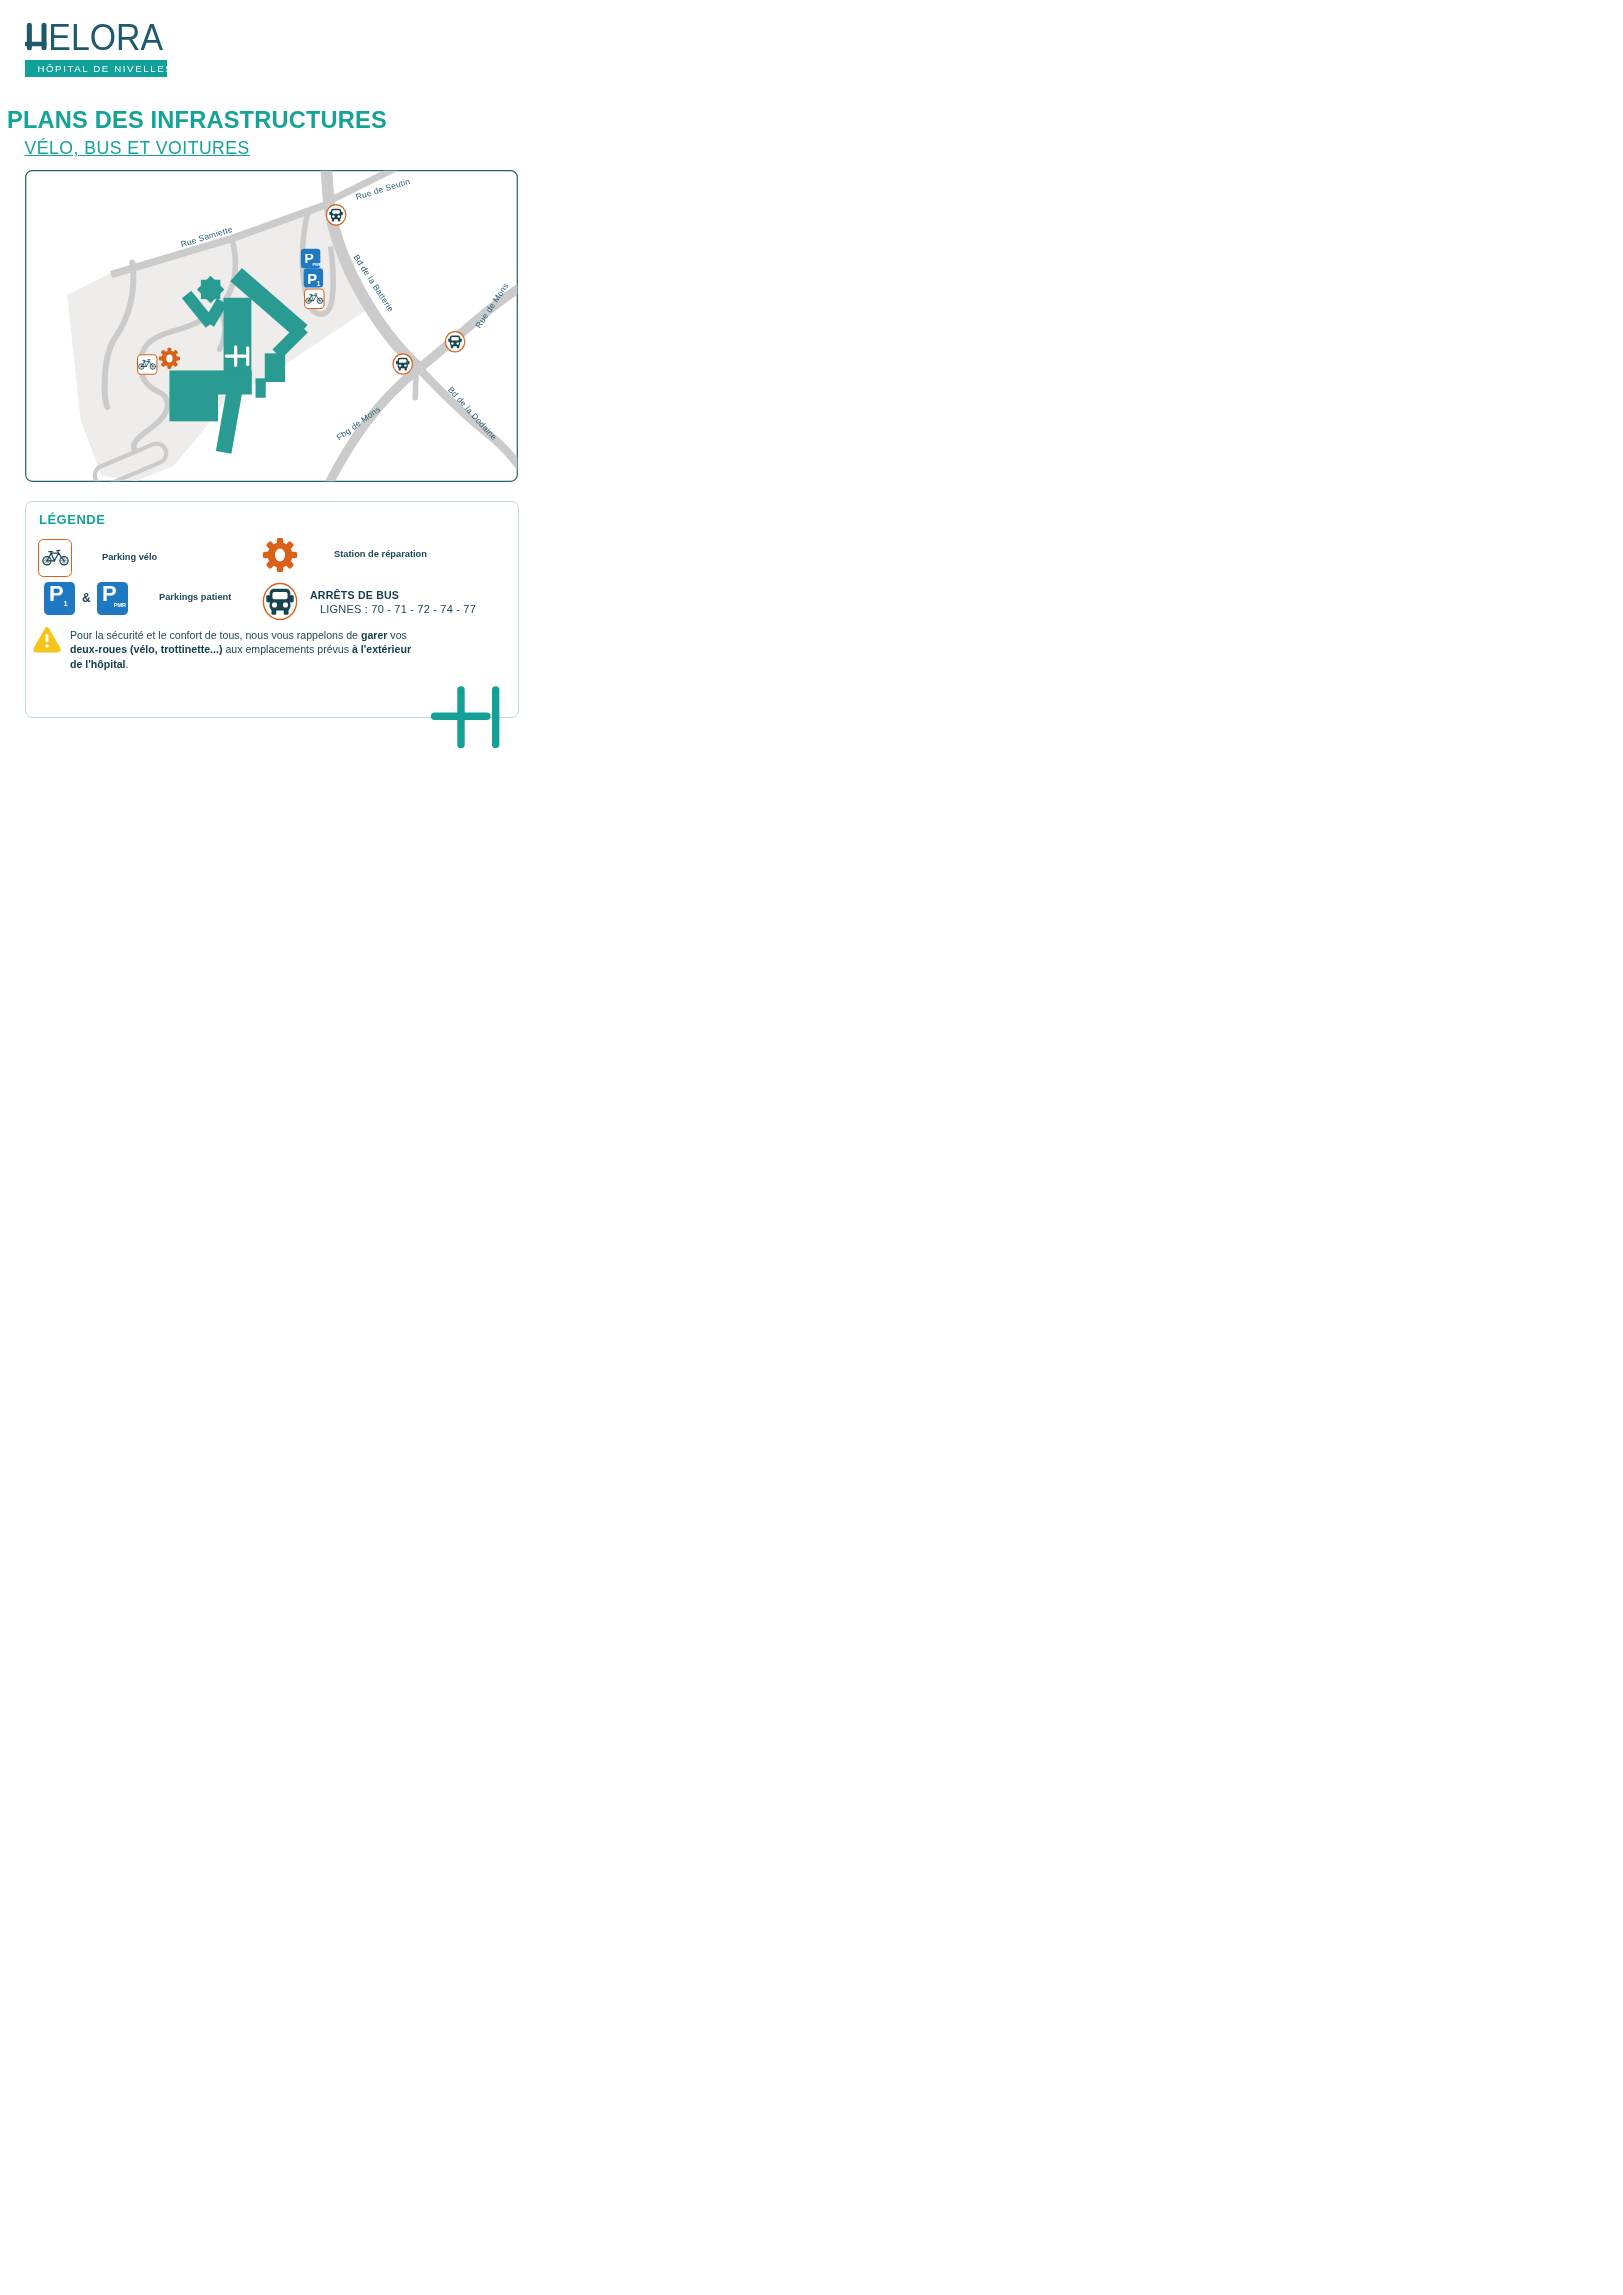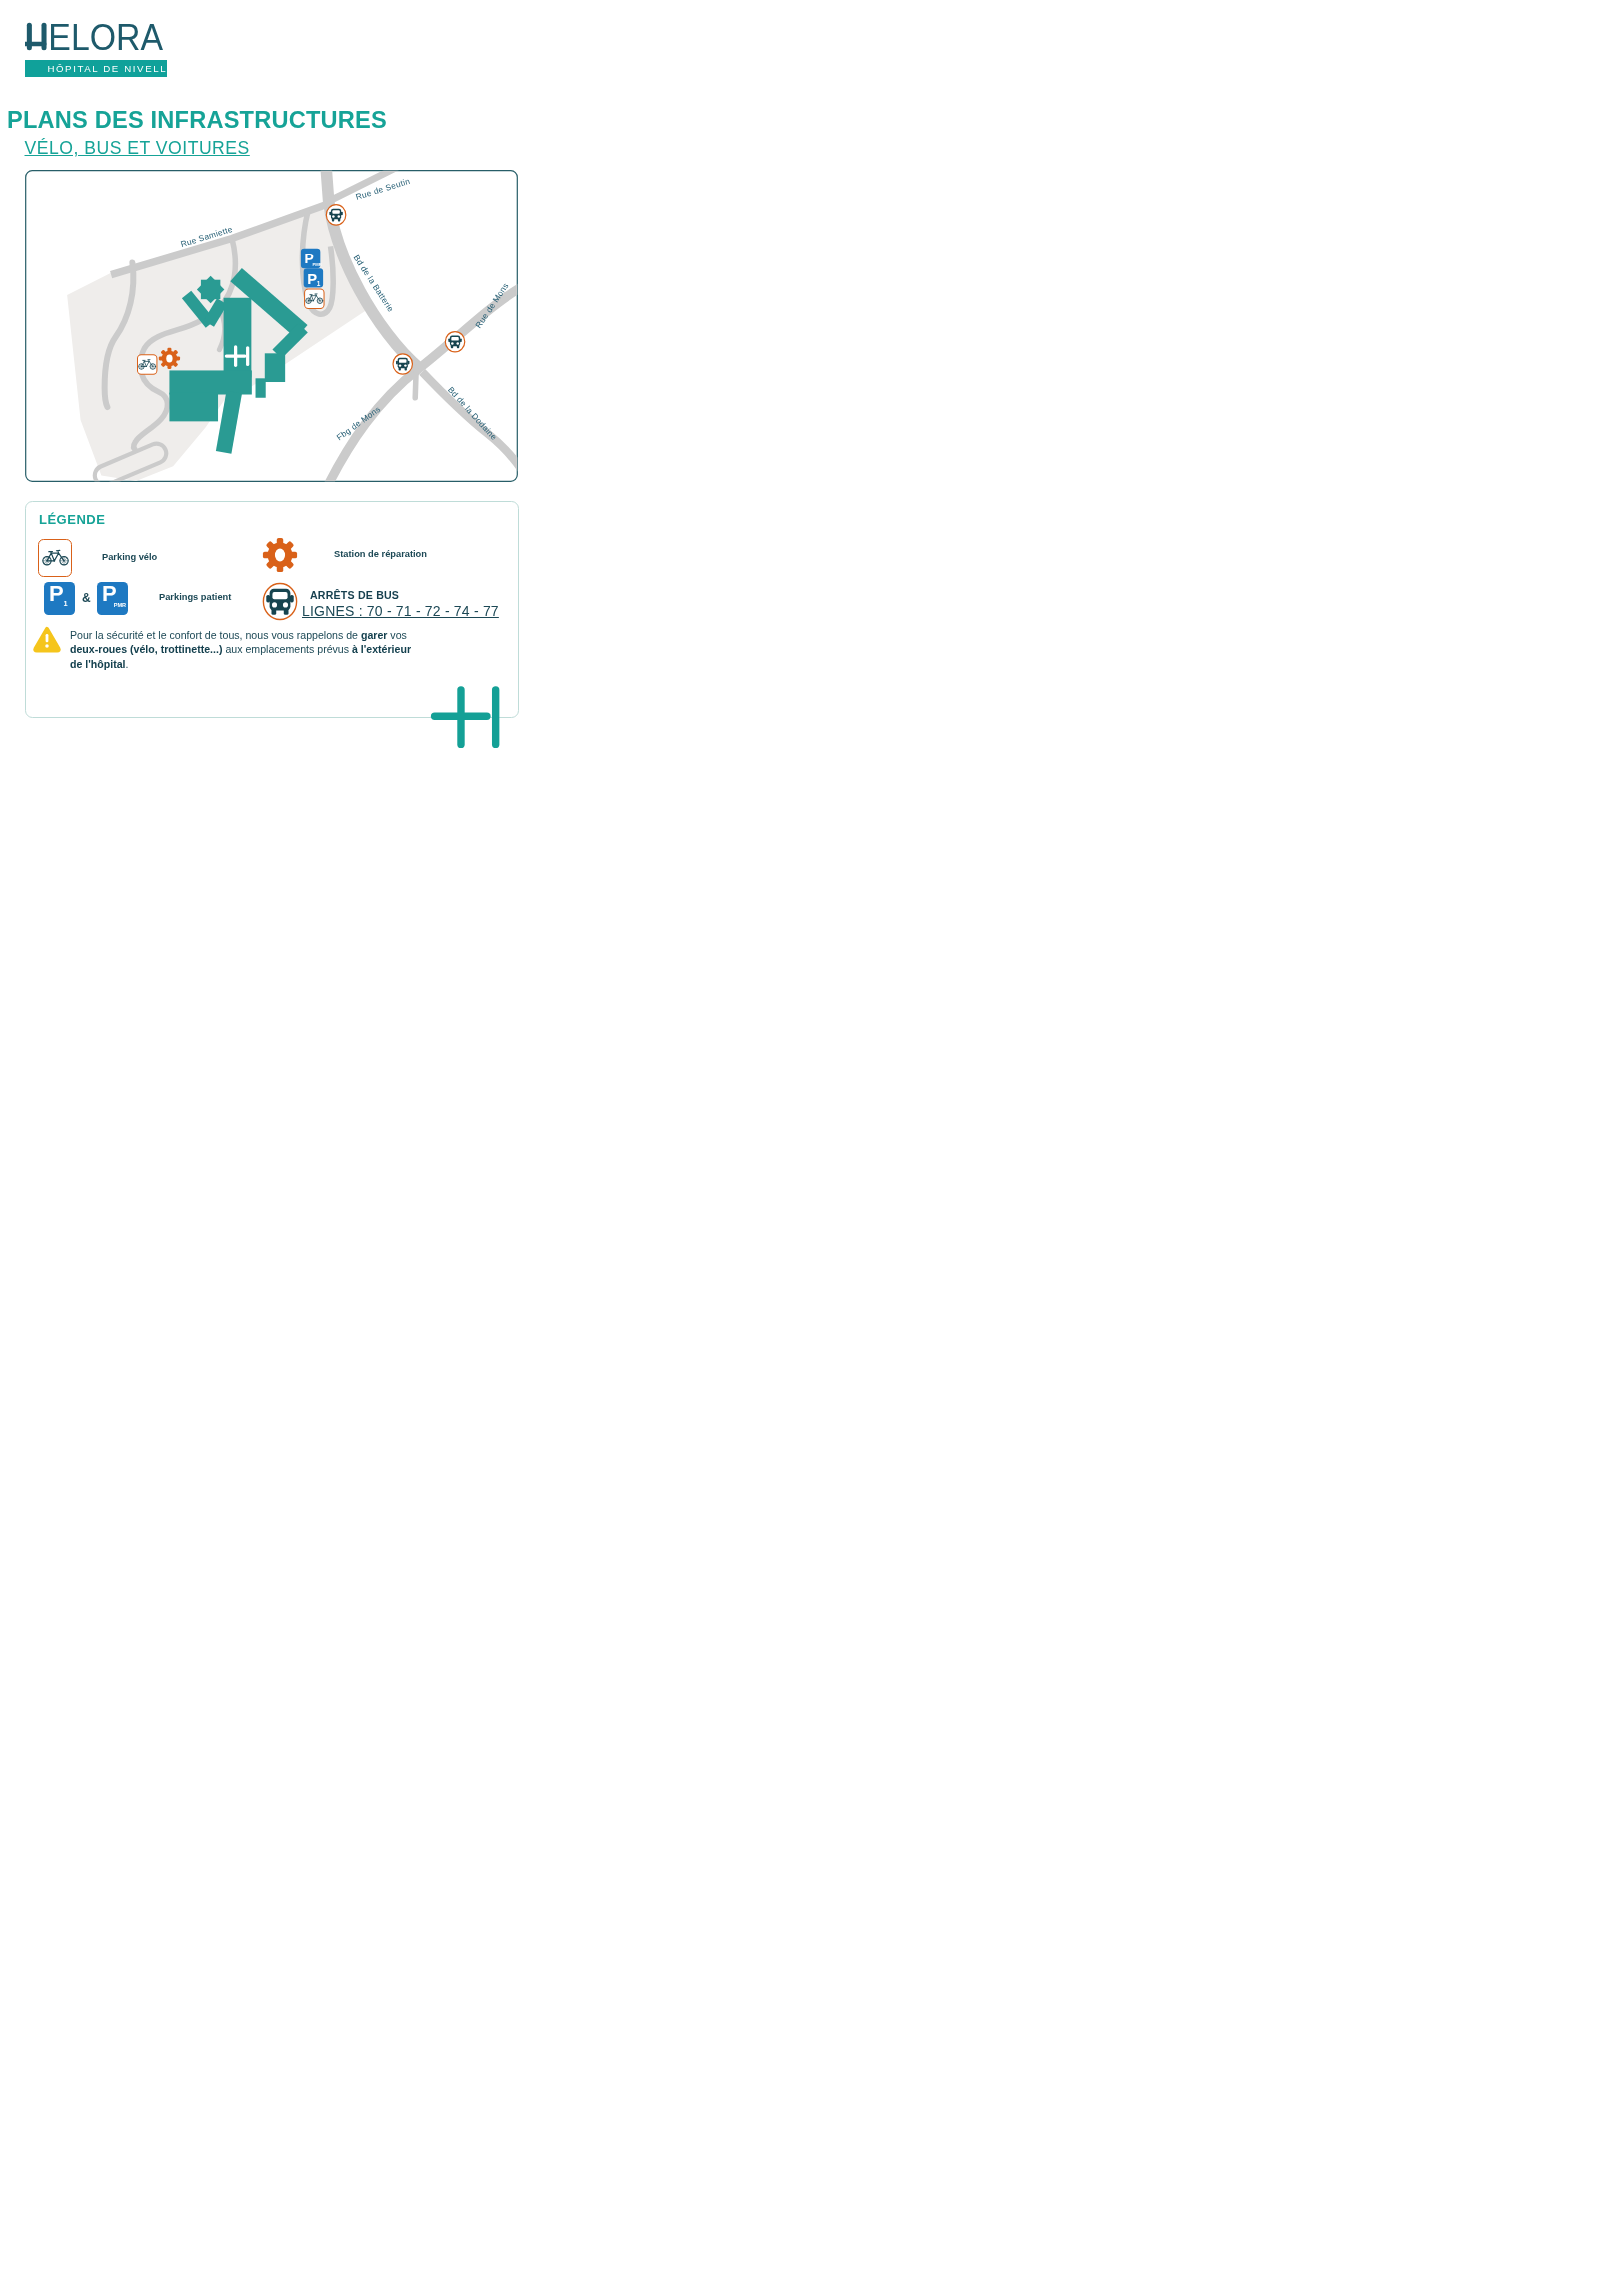--- a/index.html
+++ b/index.html
@@ -2,36 +2,36 @@
 <html style="font-size:7.4px"><head>
 <meta charset="utf-8">
 <style>
   html,body{margin:0;padding:0;background:#fff;}
   .page{position:relative;width:541px;height:765px;background:#fff;overflow:hidden;
         font-family:"Liberation Sans",sans-serif;}
   .abs{position:absolute;}
 
   
   .banner{left:25.4px;top:60px;width:142px;height:17px;background:#10A19A;display:flex;align-items:center;}
-  .banner span{color:#fff;font-size:9.7px;letter-spacing:1.6px;padding-left:22px;white-space:nowrap;}
+  .banner span{color:#fff;font-size:9.7px;letter-spacing:1.6px;padding-left:12px;white-space:nowrap;}
   .title{left:7px;top:107px;font-size:23.6px;font-weight:bold;color:#16A397;letter-spacing:0.2px;white-space:nowrap;}
   .subtitle{left:24.5px;top:138px;font-size:17.6px;font-weight:400;color:#16A397;letter-spacing:0.5px;white-space:nowrap;text-decoration:underline;}
 
   
   .legend{left:24.5px;top:501px;width:492px;height:215px;border:0.9px solid #BFDCD8;border-radius:7.4px;background:#fff;}
   .legend-title{left:39px;top:512px;font-size:13px;font-weight:bold;color:#16A397;letter-spacing:0.5px;}
   .lg-label{color:#1C4855;font-size:9.3px;font-weight:600;white-space:nowrap;padding-left:16px;}
   .bike-box{left:38px;top:539px;width:32px;height:36px;border:1.2px solid #D96119;border-radius:5.6px;background:#fff;
             display:flex;align-items:center;justify-content:center;}
   .psign{width:30.5px;height:33px;background:#1E79C2;border-radius:4.6px;position:absolute;color:#fff;}
   .psign .pletter{position:absolute;left:5.1px;top:-0.9px;font-size:22px;font-weight:bold;}
   .psign .psub{position:absolute;font-weight:600;}
   .amp{left:77px;top:591px;width:18.5px;text-align:center;font-size:12px;font-weight:bold;color:#1C4855;}
   .bus-title{left:310px;top:589px;font-size:10.6px;font-weight:bold;color:#163F4E;letter-spacing:0.2px;}
-  .bus-lines{left:302px;top:603px;font-size:14px;font-weight:400;color:#1C4855;letter-spacing:0.2px;text-decoration:underline;}
+  .bus-lines{left:320px;top:603px;font-size:11px;font-weight:400;color:#1C4855;letter-spacing:0.2px;}
 
   
   .warn-text{left:70px;top:628px;width:426px;font-size:10.6px;line-height:14.3px;color:#1C4855;margin:0;}
   .warn-text strong{color:#14404E;}
 
   
   .street{fill:#255E74;font-size:18px;font-weight:500;letter-spacing:.6px;}
 </style>
 </head>
 <body>

